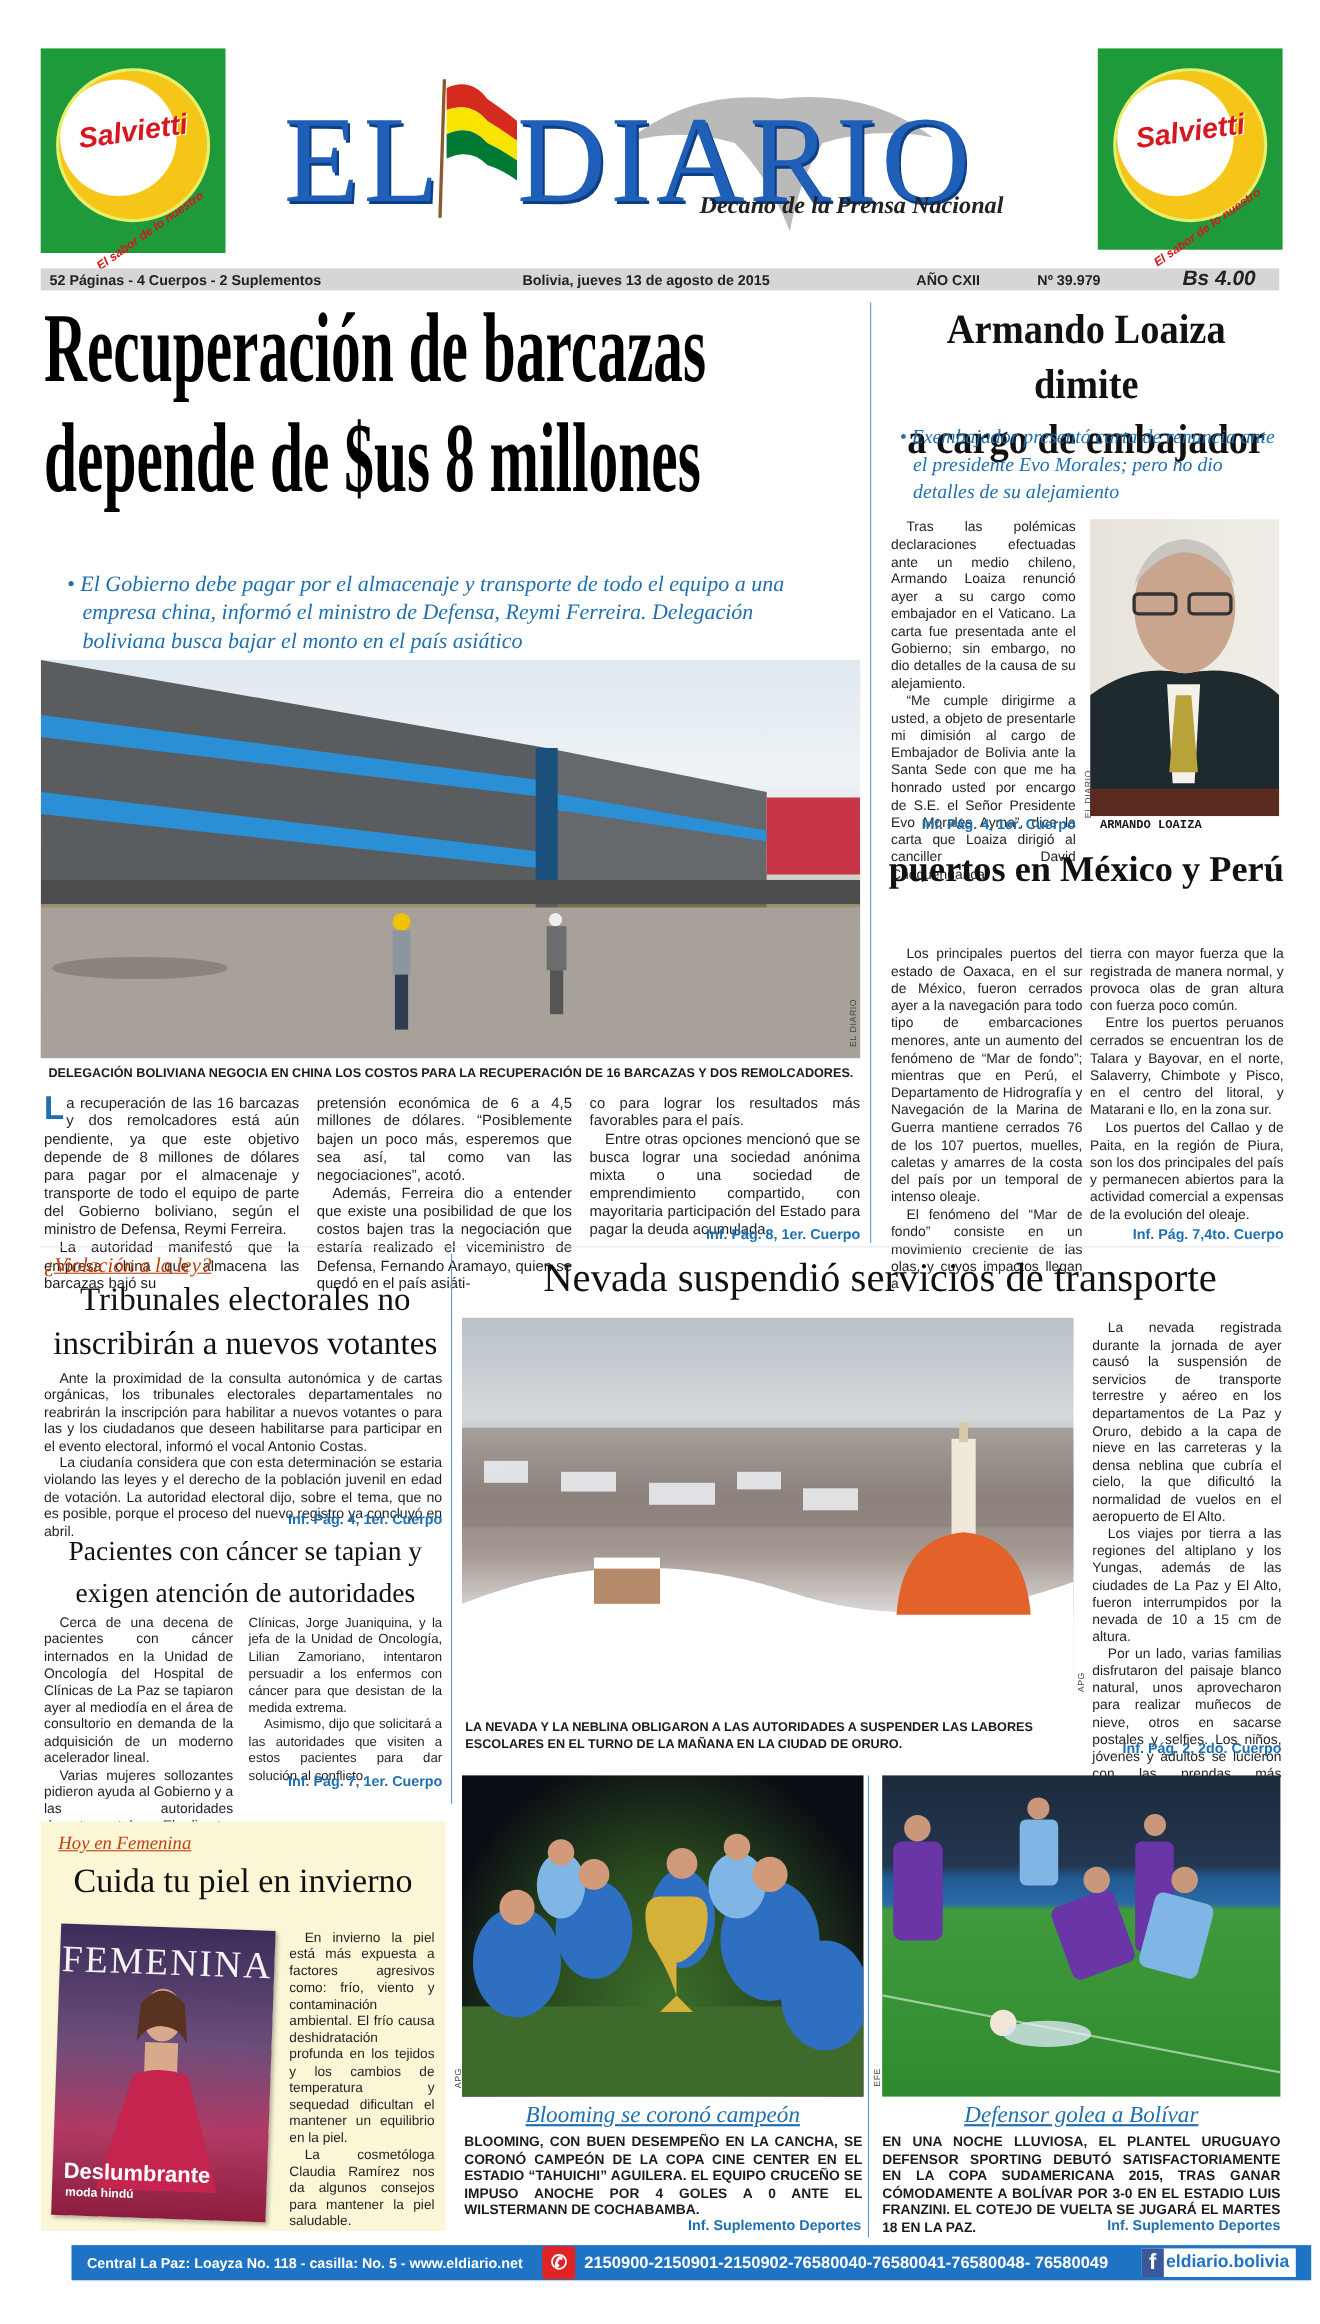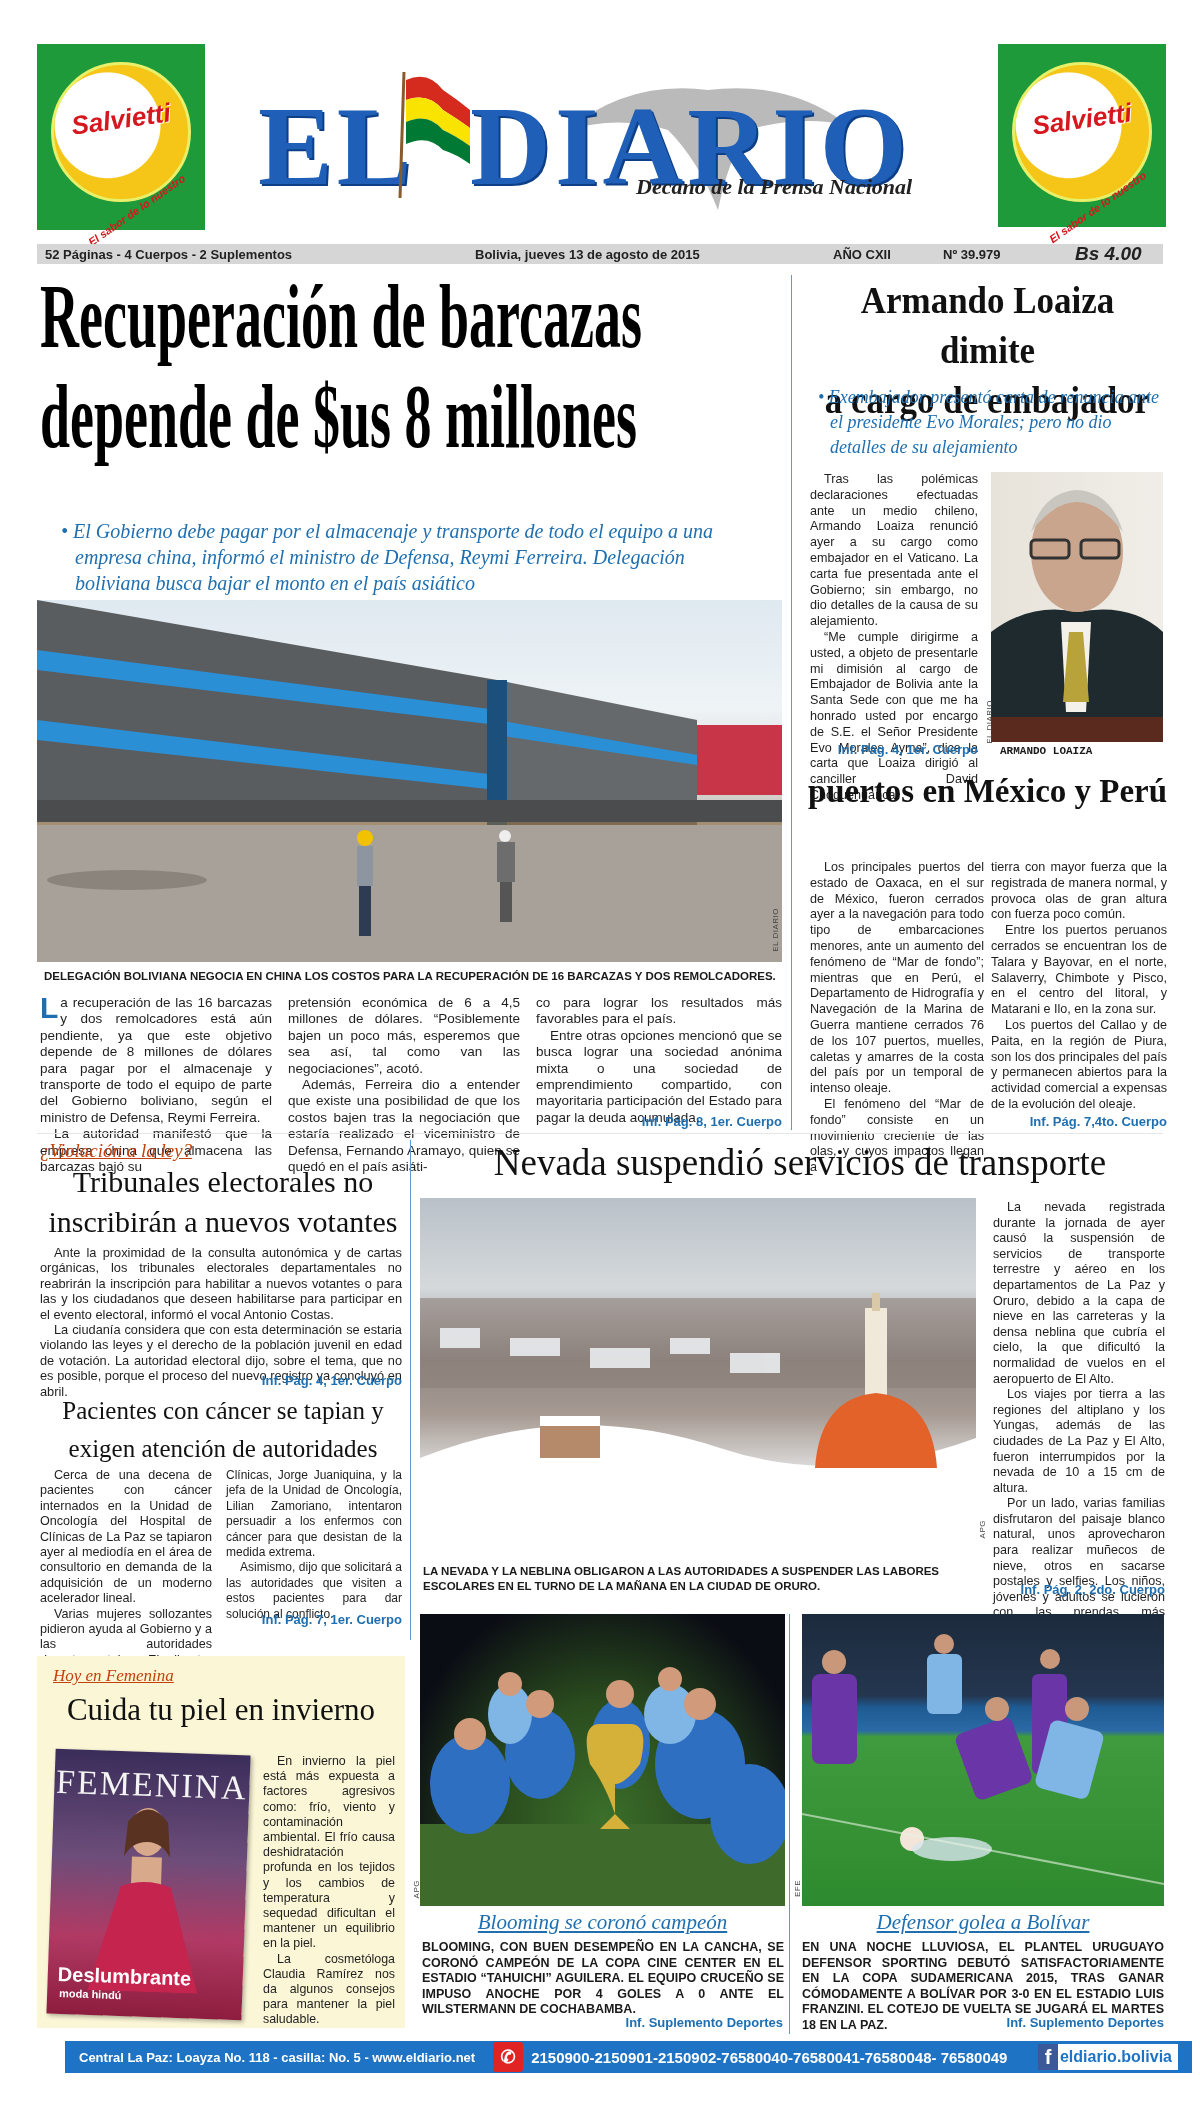--- a/index.html
+++ b/index.html
@@ -6,21 +6,21 @@
   html, body { width: 1200px; height: 2113px; background: #ffffff; overflow: hidden; }
   body { position: relative; font-family: "Liberation Sans", sans-serif; color: #1a1a1a; }
   .abs { position: absolute; }
 
   
   .ad-box { background: #1e9a3a; width: 168px; height: 186px; }
   .ad-ring { position: absolute; left: 14px; top: 18px; width: 140px; height: 140px; border-radius: 50%; border: 3px solid #e8f06a; background: radial-gradient(circle at 40% 45%, #ffffff 0 48%, #f5c518 49% 100%); }
   .ad-brand { position: absolute; left: 16px; top: 60px; width: 136px; text-align: center; color: #d6171d; font-family: "Liberation Sans", sans-serif; font-weight: bold; font-style: italic; font-size: 26px; transform: rotate(-8deg); text-shadow: 1px 1px 0 #fff; }
   .ad-slogan { position: absolute; right: 10px; bottom: 14px; color: #d6171d; font-size: 11px; font-weight: bold; font-style: italic; transform: rotate(-35deg); }
 
-  .logo-title { font-family: "Liberation Serif", serif; font-weight: bold; font-size: 112px; color: #1f5fb8; letter-spacing: 4px; line-height: 1; text-shadow: 2px 2px 0 #0d3f86; }
+  .logo-title { font-family: "Liberation Serif", serif; font-weight: normal; font-size: 112px; color: #1f5fb8; letter-spacing: 4px; line-height: 1; text-shadow: 2px 2px 0 #0d3f86; }
   .logo-tag { font-family: "Liberation Serif", serif; font-style: italic; font-weight: bold; font-size: 22px; color: #222; }
 
   .info-bar { background: #d6d6d6; height: 20px; font-size: 13px; font-weight: bold; display: flex; align-items: center; padding: 0 8px; color: #222; }
   .info-bar span { white-space: nowrap; }
   .price { font-size: 19px; font-weight: bold; font-style: italic; }
 
   
   .h-condensed { font-family: "Liberation Serif", serif; font-weight: bold; color: #000; transform-origin: left top; white-space: nowrap; }
   .h-serif { font-family: "Liberation Serif", serif; color: #111; text-align: center; }
   .deck { font-family: "Liberation Serif", serif; font-style: italic; color: #1f6fb0; font-size: 20px; line-height: 26px; }

